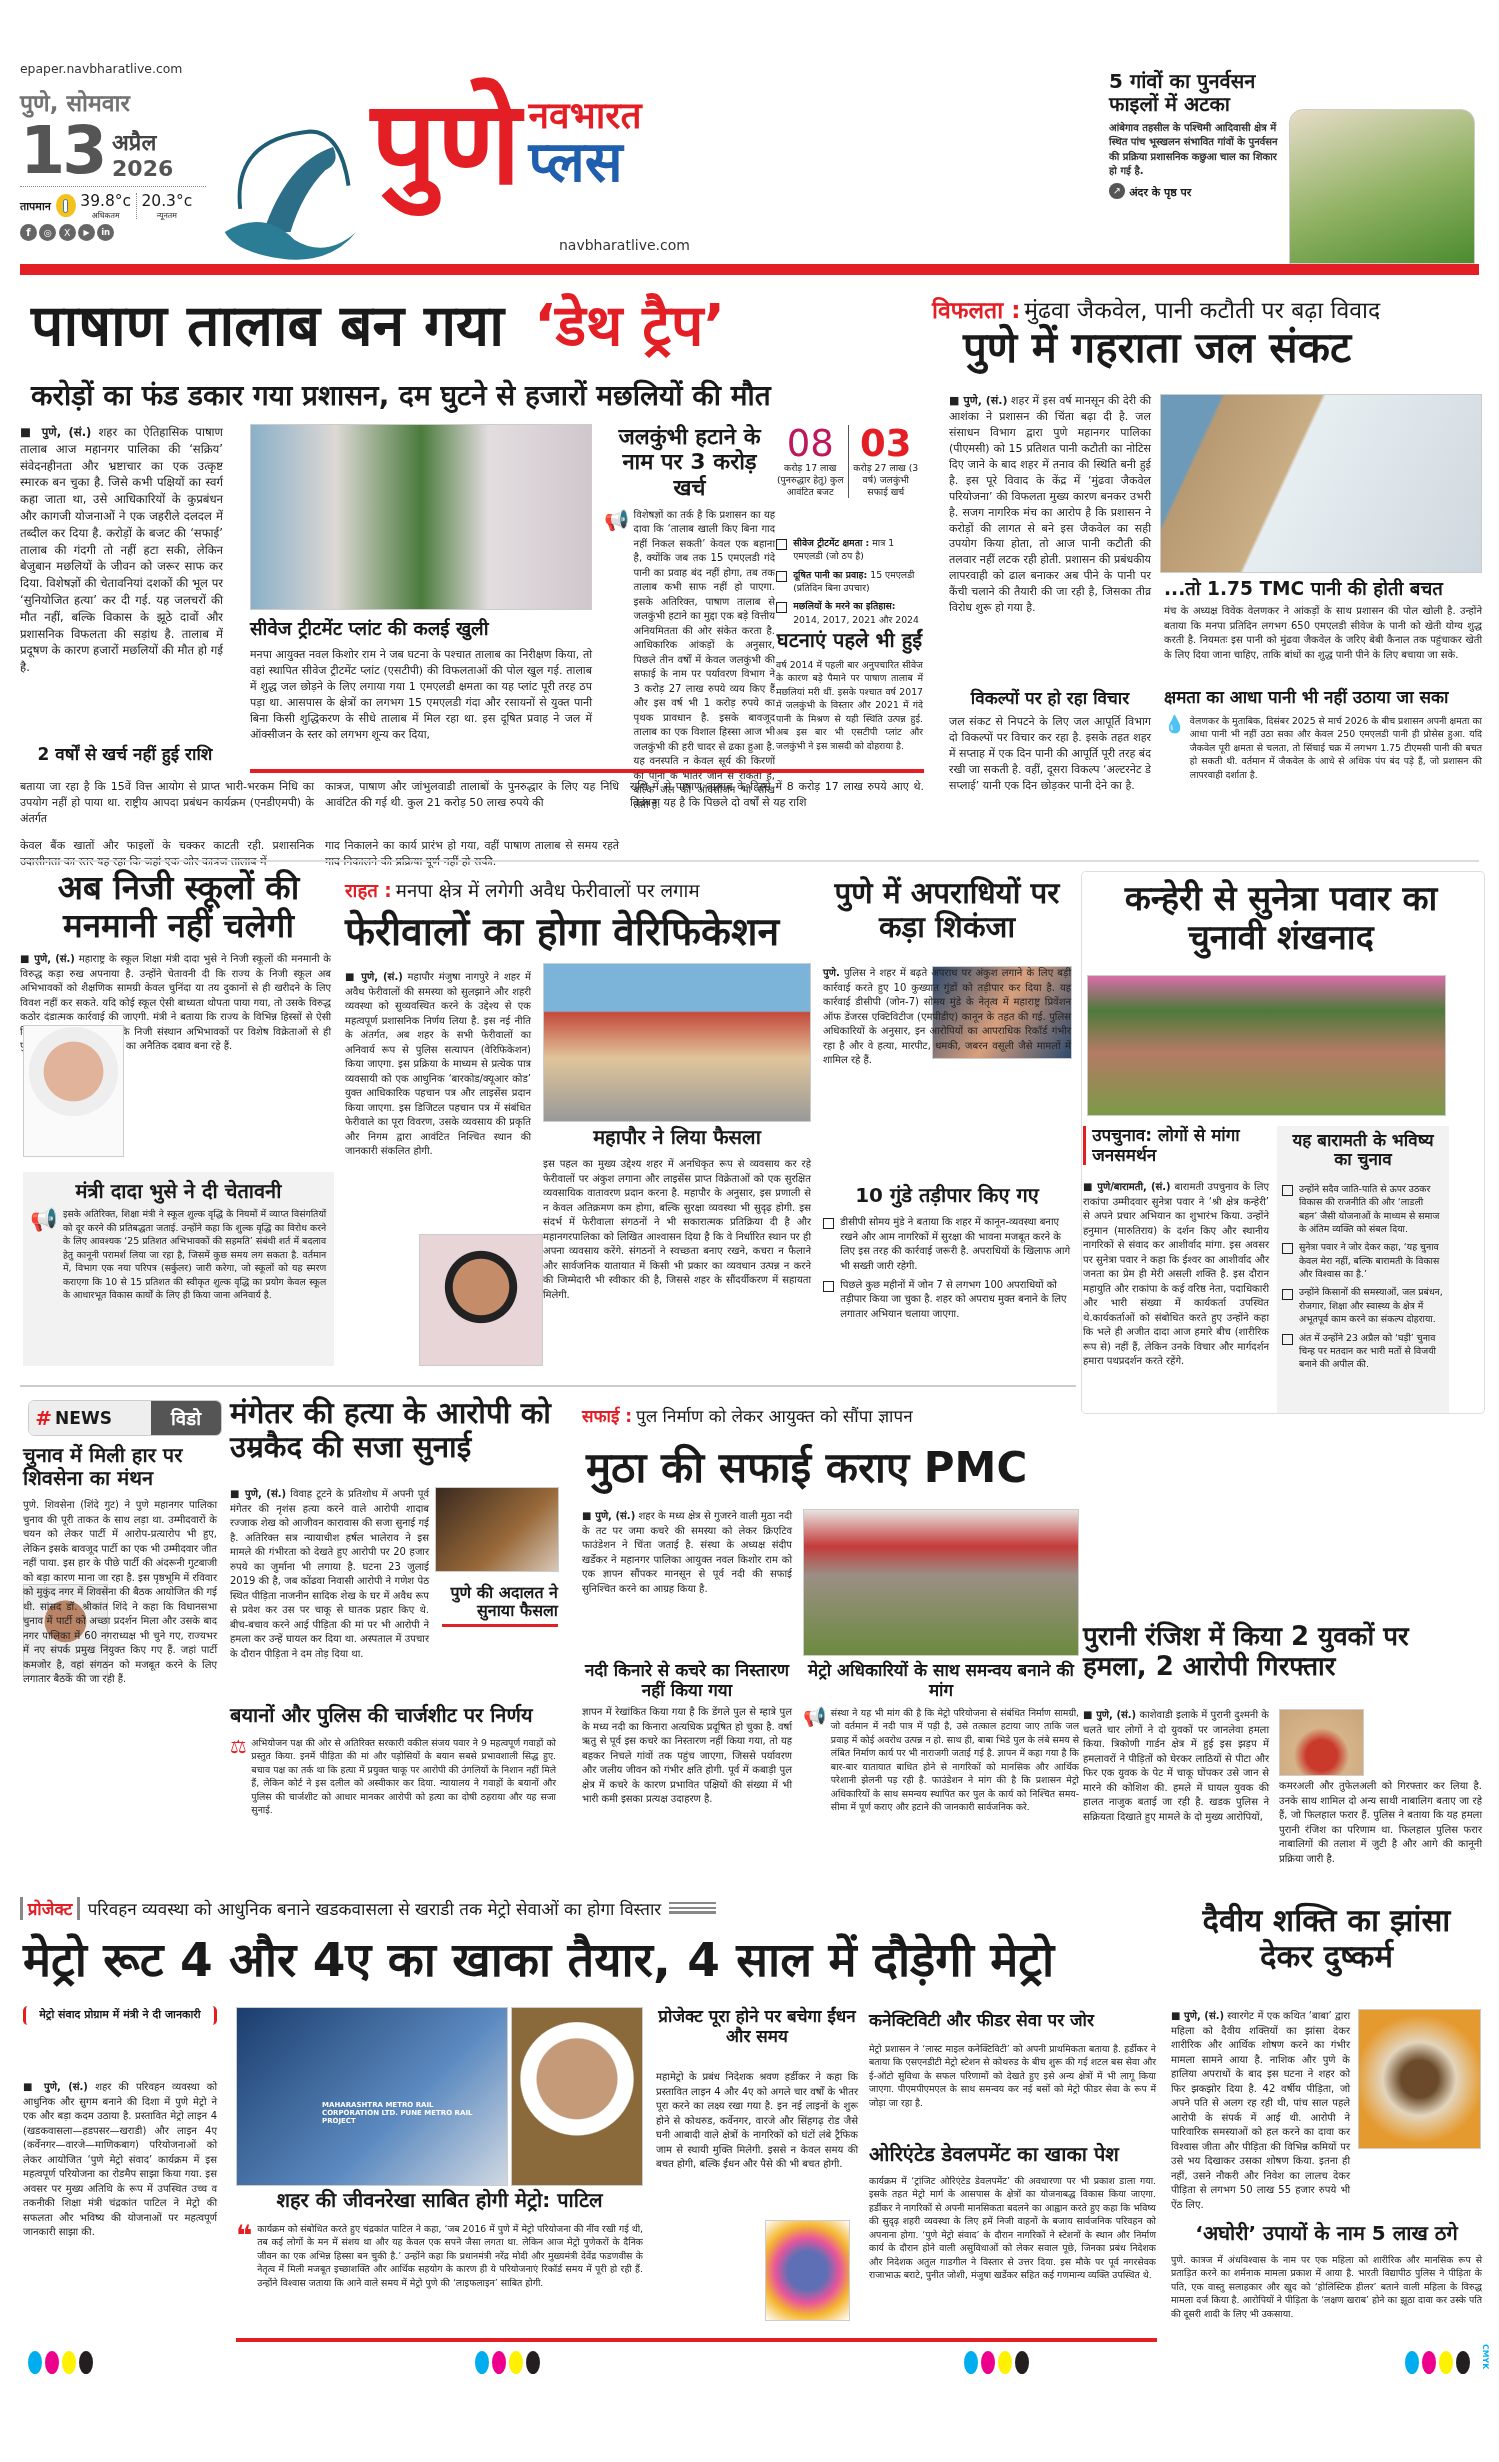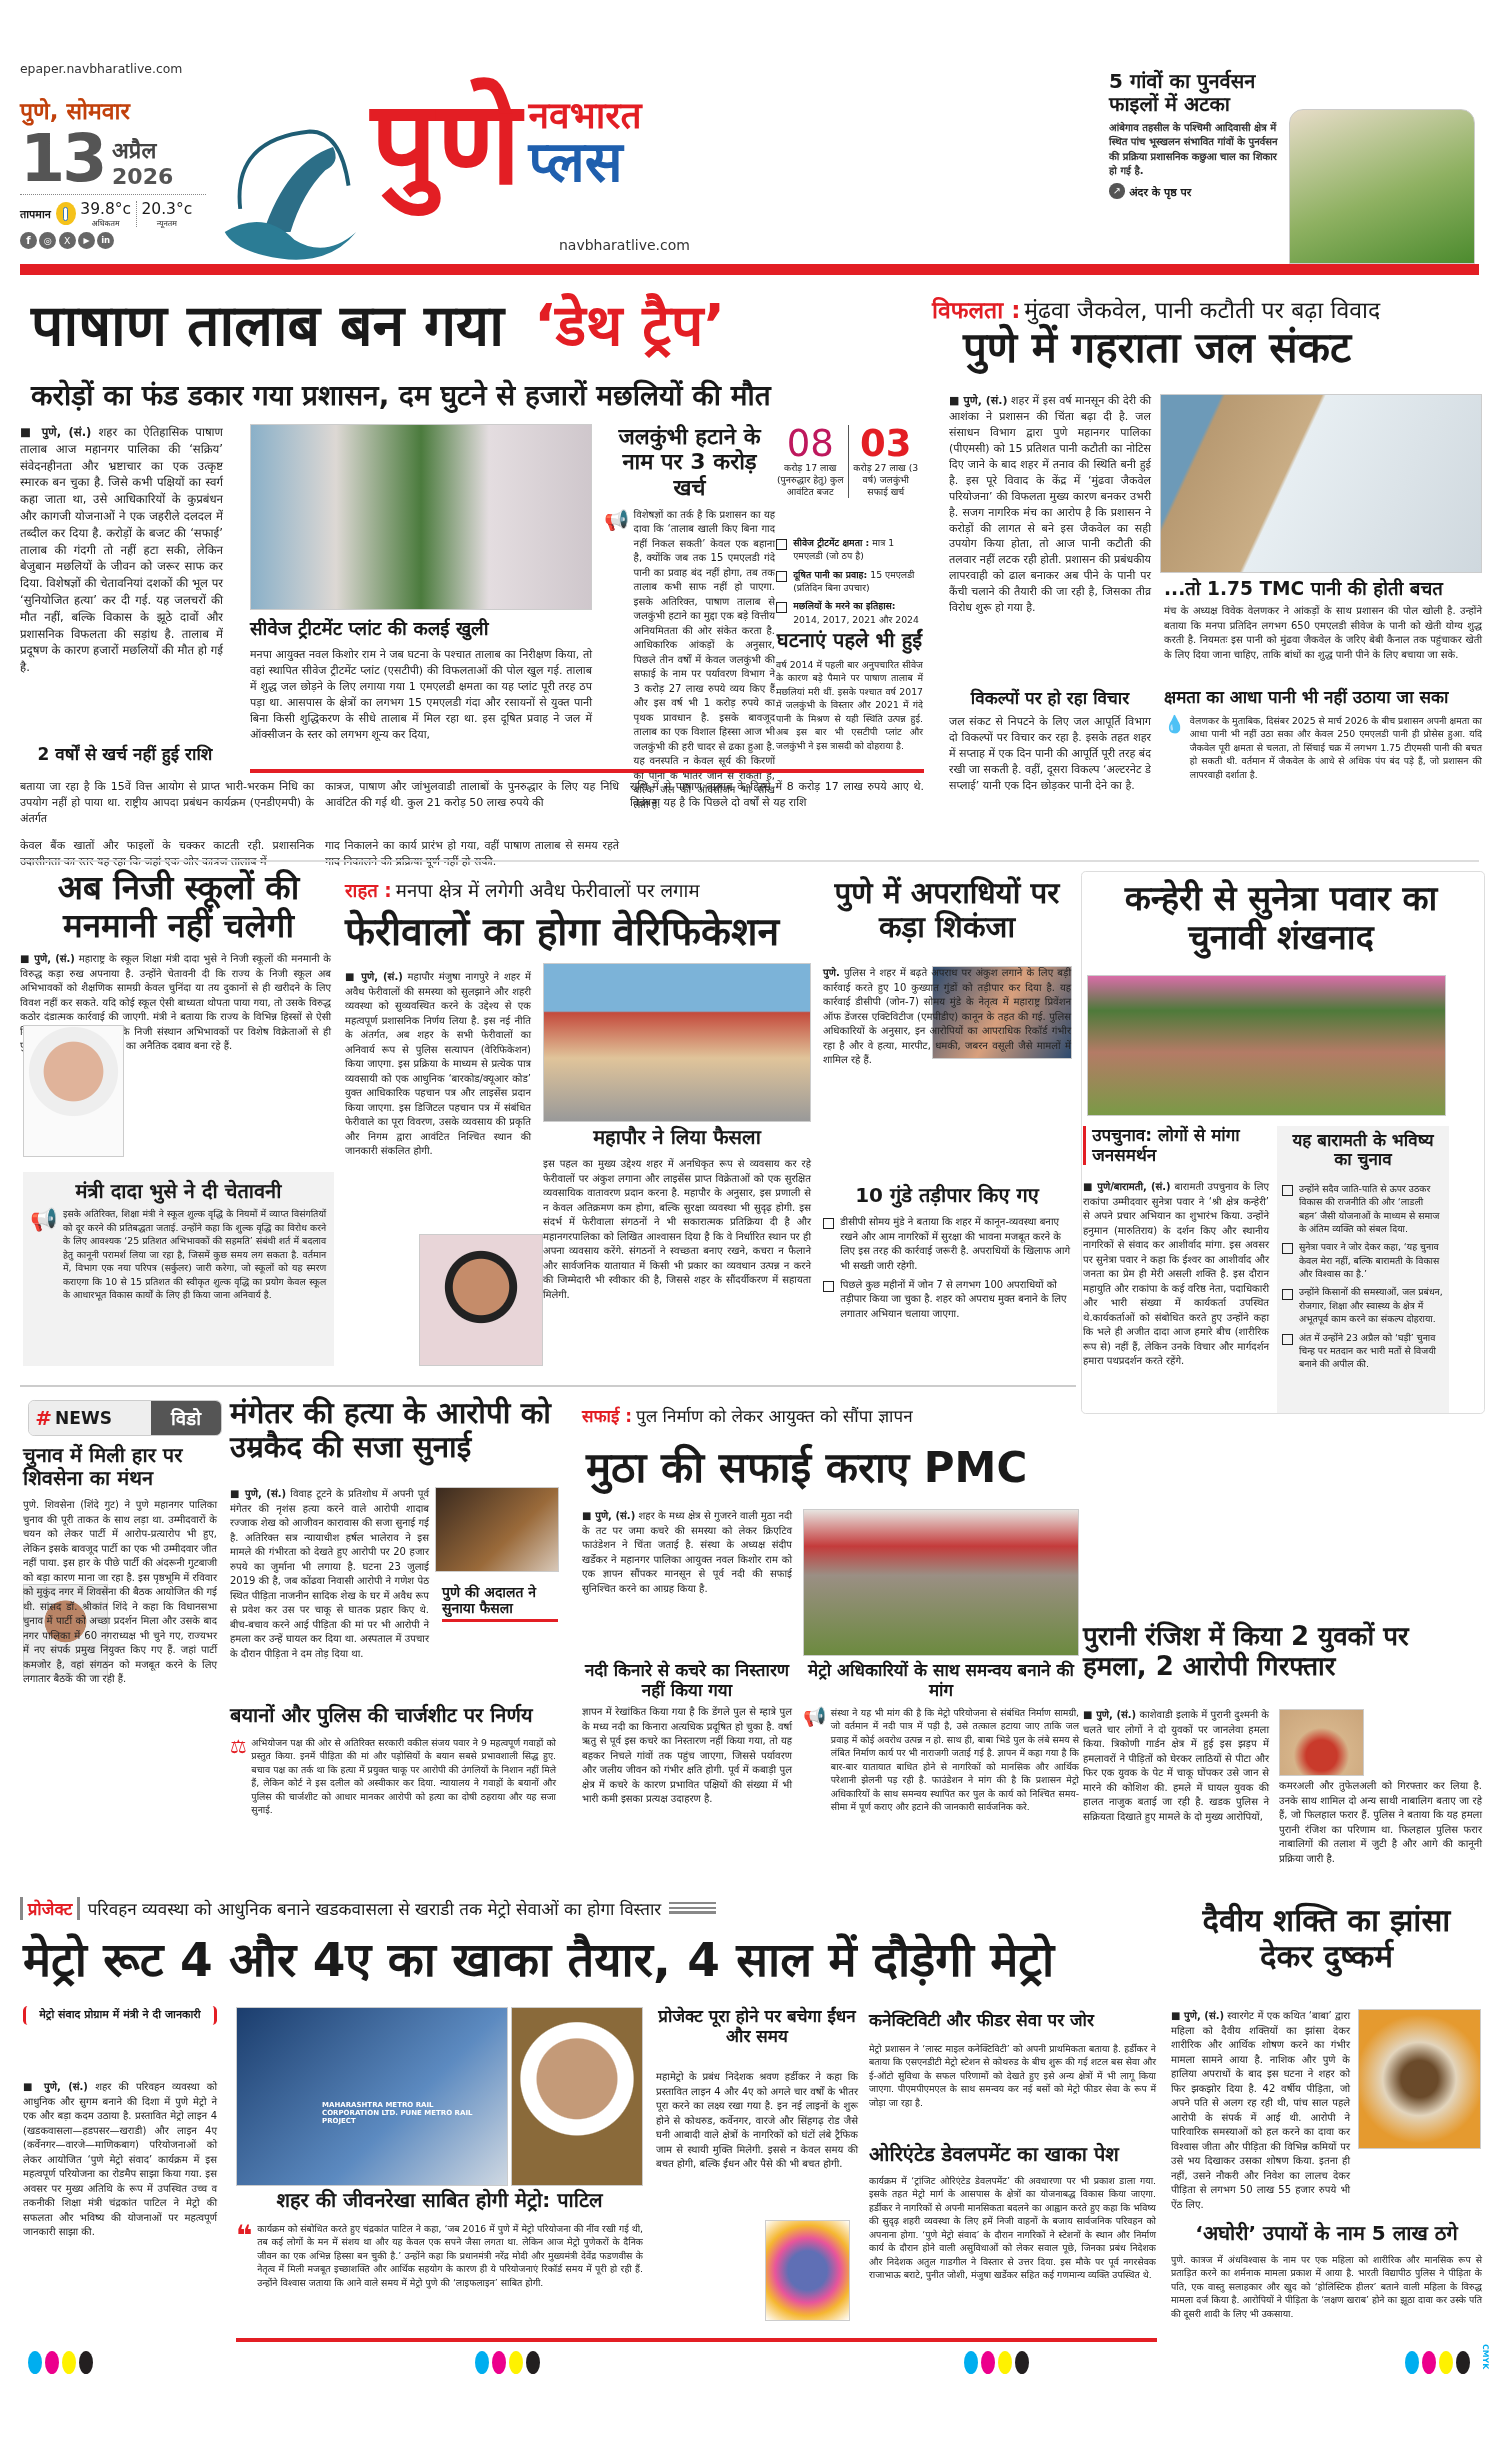--- a/index.html
+++ b/index.html
@@ -15,21 +15,21 @@
 .bullet{display:flex;gap:6.2px;font-size:11.6px;line-height:1.45;margin-bottom:4.7px}
 .bullet .sq{flex:0 0 11px;height:11px;border:1.6px solid #222;margin-top:3.1px}
 .cmyk{display:flex;gap:3.1px}
 .cmyk span{width:14px;height:23px;border-radius:50%}
 </style>
 </head>
 <body>
 
 <div class="abs" style="left:20px;top:61px;width:186px">
   <div style="font-size:12.4px;color:#333">epaper.navbharatlive.com</div>
-  <div style="font-size:23px;font-weight:bold;color:#c2410c;margin-top:18px">पुणे, सोमवार</div>
+  <div style="font-size:23px;font-weight:bold;color:#737373;margin-top:10px">पुणे, सोमवार</div>
   <div style="display:flex;align-items:flex-end;gap:7.8px;margin-top:1.6px">
     <div style="font-size:65px;font-weight:bold;color:#555;line-height:.95;letter-spacing:-3.1px">13</div>
     <div>
       <div style="font-size:22px;font-weight:bold;color:#444">अप्रैल</div>
       <div style="font-size:22px;font-weight:bold;color:#555">2026</div>
     </div>
   </div>
   <div style="border-top:1.6px dotted #888;margin-top:4.7px;padding-top:4.7px;display:flex;align-items:center;gap:4.7px">
     <span style="font-size:11px;font-weight:bold">तापमान</span>
     <span style="width:20px;height:23px;border-radius:50%;background:#f5c21b;display:inline-flex;align-items:center;justify-content:center">
@@ -248,21 +248,21 @@
 <div class="abs hl" style="left:23px;top:1444px;width:194px;font-size:20px">चुनाव में मिली हार पर शिवसेना का मंथन</div>
 <div class="abs img" style="left:23px;top:1584px;width:85px;height:93px;background:radial-gradient(circle at 50% 40%,#b98466 0 30%,#eee 31%)"></div>
 <div class="abs body" style="left:23px;top:1498px;width:194px;font-size:10px;padding-left:0">पुणे. शिवसेना (शिंदे गुट) ने पुणे महानगर पालिका चुनाव की पूरी ताकत के साथ लड़ा था. उम्मीदवारों के चयन को लेकर पार्टी में आरोप-प्रत्यारोप भी हुए, लेकिन इसके बावजूद पार्टी का एक भी उम्मीदवार जीत नहीं पाया. इस हार के पीछे पार्टी की अंदरूनी गुटबाजी को बड़ा कारण माना जा रहा है. इस पृष्ठभूमि में रविवार को मुकुंद नगर में शिवसेना की बैठक आयोजित की गई थी. सांसद डॉ. श्रीकांत शिंदे ने कहा कि विधानसभा चुनाव में पार्टी को अच्छा प्रदर्शन मिला और उसके बाद नगर पालिका में 60 नगराध्यक्ष भी चुने गए, राज्यभर में नए संपर्क प्रमुख नियुक्त किए गए हैं. जहां पार्टी कमजोर है, वहां संगठन को मजबूत करने के लिए लगातार बैठकें की जा रही हैं.</div>
 
 <div class="abs hl" style="left:230px;top:1397px;width:326px;font-size:29.5px">मंगेतर की हत्या के आरोपी को उम्रकैद की सजा सुनाई</div>
 <div class="abs img" style="left:435px;top:1487px;width:124px;height:85px;background:linear-gradient(135deg,#3a2a1f,#9a6a3a 60%,#d8c8b8)"></div>
 <div class="abs body" style="left:230px;top:1487px;width:199px;font-size:10px">
   <b>■ पुणे, (सं.)</b> <span>विवाह टूटने के प्रतिशोध में अपनी पूर्व मंगेतर की नृशंस हत्या करने वाले आरोपी शादाब रज्जाक शेख को आजीवन कारावास की सजा सुनाई गई है. अतिरिक्त सत्र न्यायाधीश हर्षल भालेराव ने इस मामले की गंभीरता को देखते हुए आरोपी पर 20 हजार रुपये का जुर्माना भी लगाया है. घटना 23 जुलाई 2019 की है, जब कोंढवा निवासी आरोपी ने गणेश पेठ स्थित पीड़िता नाजनीन सादिक शेख के घर में अवैध रूप से प्रवेश कर उस पर चाकू से घातक प्रहार किए थे. बीच-बचाव करने आई पीड़िता की मां पर भी आरोपी ने हमला कर उन्हें घायल कर दिया था. अस्पताल में उपचार के दौरान पीड़िता ने दम तोड़ दिया था.</span>
 </div>
 <div class="abs" style="left:442px;top:1584px;width:116px;border-bottom:3.1px solid #e31e24;padding-bottom:3.1px">
-  <div class="hl" style="font-size:14px;text-align:left">पुणे की अदालत ने सुनाया फैसला</div>
+  <div class="hl" style="font-size:16px;text-align:right">पुणे की अदालत ने सुनाया फैसला</div>
 </div>
 <div class="abs hl" style="left:230px;top:1704px;width:326px;font-size:20px">बयानों और पुलिस की चार्जशीट पर निर्णय</div>
 <div class="abs" style="left:230px;top:1736px;width:326px;display:flex;gap:4.7px">
   <span style="color:#e31e24;font-size:18.6px">⚖</span>
   <div class="body" style="font-size:9.3px">अभियोजन पक्ष की ओर से अतिरिक्त सरकारी वकील संजय पवार ने 9 महत्वपूर्ण गवाहों को प्रस्तुत किया. इनमें पीड़िता की मां और पड़ोसियों के बयान सबसे प्रभावशाली सिद्ध हुए. बचाव पक्ष का तर्क था कि हत्या में प्रयुक्त चाकू पर आरोपी की उंगलियों के निशान नहीं मिले हैं, लेकिन कोर्ट ने इस दलील को अस्वीकार कर दिया. न्यायालय ने गवाहों के बयानों और पुलिस की चार्जशीट को आधार मानकर आरोपी को हत्या का दोषी ठहराया और यह सजा सुनाई.</div>
 </div>
 
 <div class="abs" style="left:582px;top:1404px;width:497px">
   <span class="red" style="font-size:17px;font-weight:bold">सफाई :</span>
   <span style="font-size:17px">पुल निर्माण को लेकर आयुक्त को सौंपा ज्ञापन</span>

